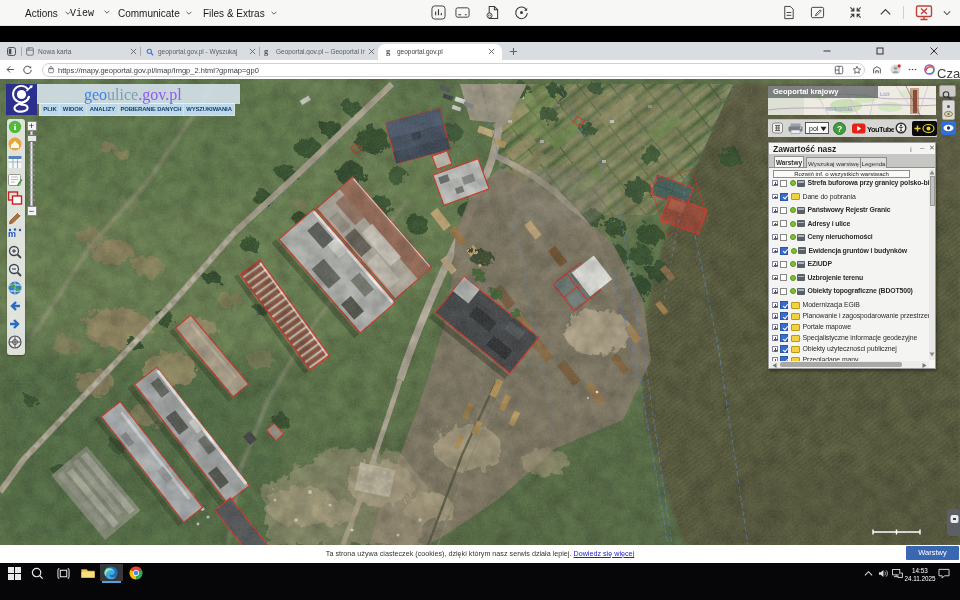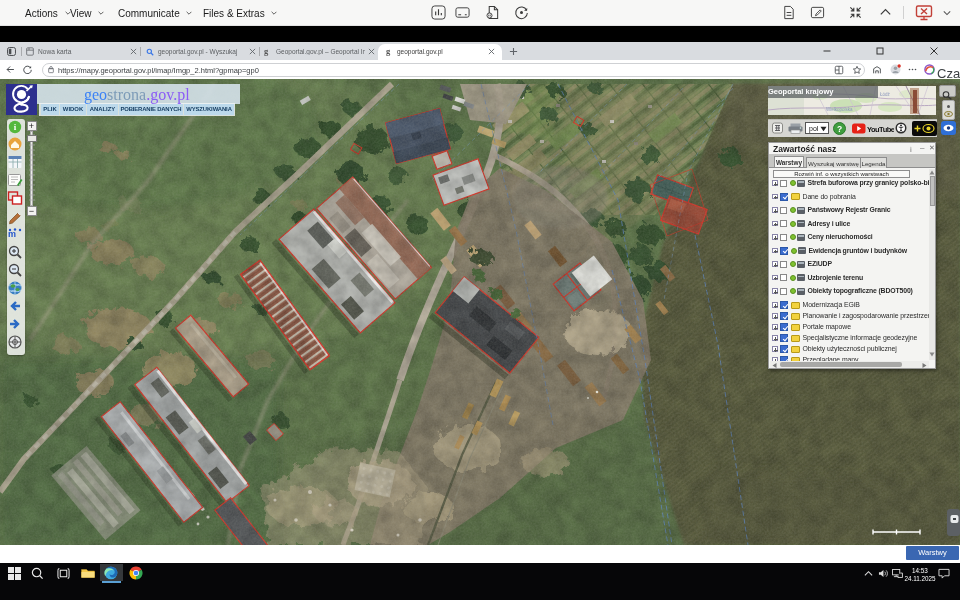--- a/index.html
+++ b/index.html
@@ -30,21 +30,21 @@
   
   #gplogo { left:6px; top:84px; width:31px; height:31px; background:#2b3190; }
   #gpheader { left:37px; top:84px; width:203px; height:19.5px; background:rgba(211,223,231,0.92); }
   #gptitle { left:84px; top:86px; font-family:"Liberation Serif", serif; font-size:16px; color:#3c3c34; }
   .gpmenu { position:absolute; top:103.5px; height:11.5px; background:rgba(186,217,236,0.95); color:#123a5e; font-size:6.1px; font-weight:bold; text-align:center; line-height:11.5px; white-space:nowrap; overflow:hidden; }
 
   
 
   
   #ovmap { left:768px; top:85.5px; width:168px; height:29px; overflow:hidden; }
-  #ovlabel { left:768px; top:86px; width:110px; height:11.5px; background:rgba(90,95,98,0.75); color:#fff; font-size:7.5px; font-weight:bold; line-height:11.5px; }
+  #ovlabel { left:768px; top:86px; width:110px; height:11.5px; background:rgba(90,95,98,0.75); color:#fff; font-size:7.5px; font-weight:bold; line-height:11.5px; padding-left:5px; }
   #btnrow { left:768px; top:119px; width:169px; height:18px; background:#d6d6d2; border-top:1px solid #bdbdb8; }
   #panel { left:768px; top:141.5px; width:168px; height:227px; background:#f4f4f2; border:1px solid #9a9a9a; box-shadow:1px 2px 3px rgba(0,0,0,0.4); }
   #ptitle { left:773px; top:144px; font-size:8.5px; font-weight:bold; color:#222; }
   #ptabs { left:769px; top:154px; width:166px; height:14px; background:#c6c6c3; border-bottom:1px solid #8e8e8e; }
   .ptab { position:absolute; height:11px; font-size:6.8px; color:#333; text-align:center; border:1px solid #8e8e8e; border-bottom:none; background:#dededb; line-height:11px; }
   #rozwin { left:773px; top:169.5px; width:137px; height:8px; background:#fafaf8; border:1px solid #8e8e8e; font-size:6px; color:#222; text-align:center; line-height:7px; }
   .trow { position:absolute; left:772px; height:11px; font-size:6.9px; color:#2b2b2b; white-space:nowrap; width:157px; overflow:hidden; letter-spacing:-0.1px; }
   .trow b { font-size:6.9px; letter-spacing:-0.15px; }
   .pm { display:inline-block; width:5.5px; height:5.5px; border:1px solid #8884a8; background:#fff; position:relative; vertical-align:middle; margin-right:2.5px; }
   .pm:before { content:""; position:absolute; left:1px; top:2.2px; width:3.5px; height:1px; background:#555; }
@@ -67,21 +67,21 @@
   #clock { position:absolute; left:903px; top:4px; width:34px; text-align:center; font-size:6.3px; line-height:7.5px; color:#fff; }
 </style>
 </head>
 <body>
 <div id="page">
 
   <div id="menubar" class="abs">
     <span class="mitem" style="left:13px;margin-left:12px;">Actions <svg class="chev" viewBox="0 0 10 10">
           <path d="M1 3l4 4 4-4" fill="none" stroke="#444" stroke-width="1.4"></path>
         </svg></span>
-    <span class="mitem" style="left:70px;">View <svg class="chev" viewBox="0 0 10 10">
+    <span class="mitem" style="left:70px;font-family:Liberation Mono, monospace;">View <svg class="chev" viewBox="0 0 10 10">
           <path d="M1 3l4 4 4-4" fill="none" stroke="#444" stroke-width="1.4"></path>
         </svg></span>
     <span class="mitem" style="left:118px;">Communicate <svg class="chev" viewBox="0 0 10 10">
           <path d="M1 3l4 4 4-4" fill="none" stroke="#444" stroke-width="1.4"></path>
         </svg></span>
     <span class="mitem" style="left:203px;">Files &amp; Extras <svg class="chev" viewBox="0 0 10 10">
           <path d="M1 3l4 4 4-4" fill="none" stroke="#444" stroke-width="1.4"></path>
         </svg></span>
     <svg class="mico" style="left:431px;" viewBox="0 0 16 16">
         <rect x="1" y="1" width="14" height="14" rx="3" fill="none" stroke="#3a3a3a"></rect>
@@ -671,21 +671,21 @@
         <rect width="31" height="31" rx="2.5" fill="#2d2f8e"></rect>
     <circle cx="15.5" cy="10.5" r="4.6" fill="#fff"></circle>
     <path d="M21.8 5.2 A8.2 8.2 0 1 0 23.2 12" fill="none" stroke="#fff" stroke-width="1.9"></path>
     <path d="M20.5 7 L25.6 2.2" stroke="#fff" stroke-width="1.7"></path>
     <path d="M26.8 1.2 l-3.4 0.6 2.6 2.6z" fill="#fff"></path>
     <path d="M22.6 13.5 C22.2 16.5 19 18 15 19.2 C10.5 20.6 8.2 22.2 8.5 24.4 C8.8 26.6 11.8 27.8 15.3 27.6 C19 27.4 21.8 25.9 21.6 23.6 C21.4 21.4 18.6 20.4 15.4 20.8" fill="none" stroke="#fff" stroke-width="2.1" stroke-linecap="round"></path>
     </svg>
   </div>
   <div id="gpheader" class="abs"></div>
   <div class="abs" style="left:39px; top:103px; width:196px; height:12.5px; background:rgba(240,244,246,0.85);"></div>
-  <div id="gptitle" class="abs"><span style="color:#3b82f6;">geo</span><span style="color:#7d9cb8;">strona</span><span style="color:#8b5cf6;">.gov.pl</span></div>
+  <div id="gptitle" class="abs"><span style="color:#3b82f6;">geo</span><span style="color:#7d9cb8;">ulice</span><span style="color:#8b5cf6;">.gov.pl</span></div>
   <div class="gpmenu" style="left:41px; width:18px; font-size:5.9px;">PLIK</div>
   <div class="gpmenu" style="left:60px; width:26px; font-size:5.9px;">WIDOK</div>
   <div class="gpmenu" style="left:87px; width:31px; font-size:5.9px;">ANALIZY</div>
   <div class="gpmenu" style="left:119px; width:64px; font-size:5.9px; letter-spacing:-0.15px;">POBIERANIE DANYCH</div>
   <div class="gpmenu" style="left:184px; width:50px; font-size:5.9px; letter-spacing:-0.1px;">WYSZUKIWANIA</div>
 
   <div class="abs" style="left:6.5px; top:119px; width:18px; height:236px; background:rgba(245,246,244,0.85); border-radius:3px; box-shadow:0 1px 2px rgba(0,0,0,0.35);"></div>
   <svg class="abs" style="left:6px; top:119px;" width="32" height="240" viewBox="0 0 32 240">
     <g>
       <circle cx="9" cy="8" r="6.2" fill="#55b83e"></circle>
@@ -868,20 +868,21 @@
   <div class="abs" style="left:770px; top:361px; width:159px; height:7px; background:#ececea;"></div>
   <div class="abs" style="left:780px; top:362px; width:122px; height:5px; background:#a8a8a6; border-radius:2px;"></div>
   <svg class="abs" style="left:772px; top:362.5px;" width="5" height="5" viewBox="0 0 5 5">
       <path d="M0.5 2.5L4.5 0v5z" fill="#777"></path>
     </svg>
   <svg class="abs" style="left:922px; top:362.5px;" width="5" height="5" viewBox="0 0 5 5">
       <path d="M4.5 2.5L0.5 0v5z" fill="#777"></path>
     </svg>
 
   <div id="cookie" class="abs">
+    <div class="txt">Ta strona używa ciasteczek (cookies), dzięki którym nasz serwis działa lepiej. <span style="color:#2222cc; text-decoration:underline;">Dowiedz się więcej</span></div>
     <div id="rozumiem">Warstwy</div>
   </div>
 
   <div id="taskbar" class="abs">
     <svg class="abs" style="left:8px; top:4px; width:13px; height:13px;" viewBox="0 0 13 13">
         <rect x="0" y="0" width="6" height="6" fill="#e8e8e8"></rect>
         <rect x="7" y="0" width="6" height="6" fill="#e8e8e8"></rect>
         <rect x="0" y="7" width="6" height="6" fill="#e8e8e8"></rect>
         <rect x="7" y="7" width="6" height="6" fill="#e8e8e8"></rect>
       </svg>

